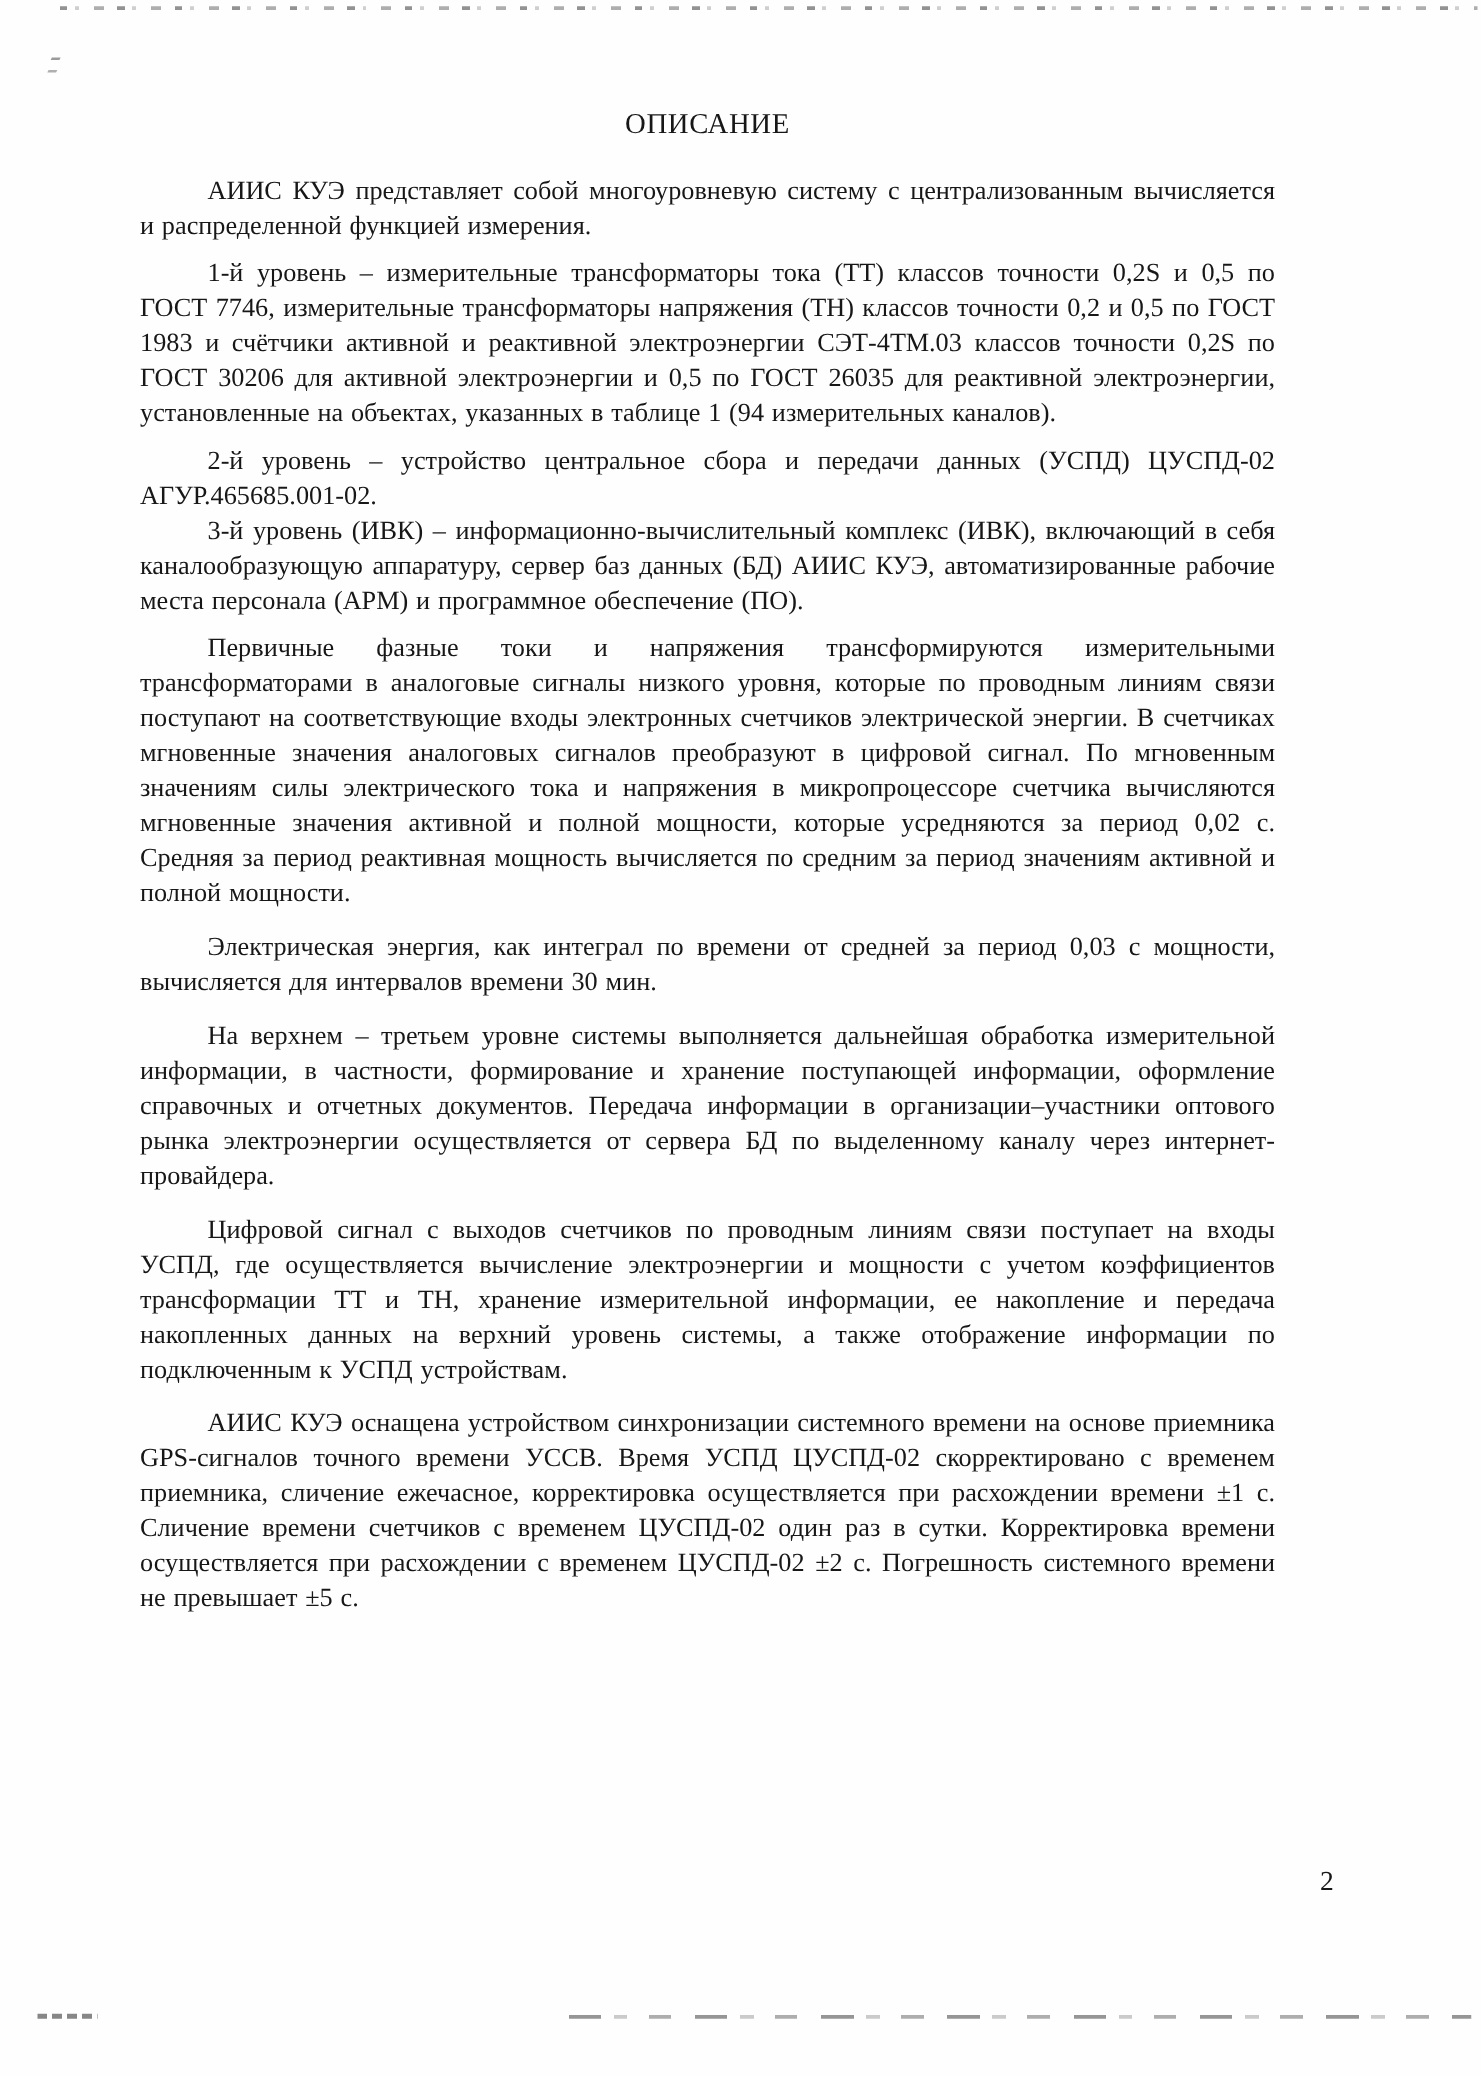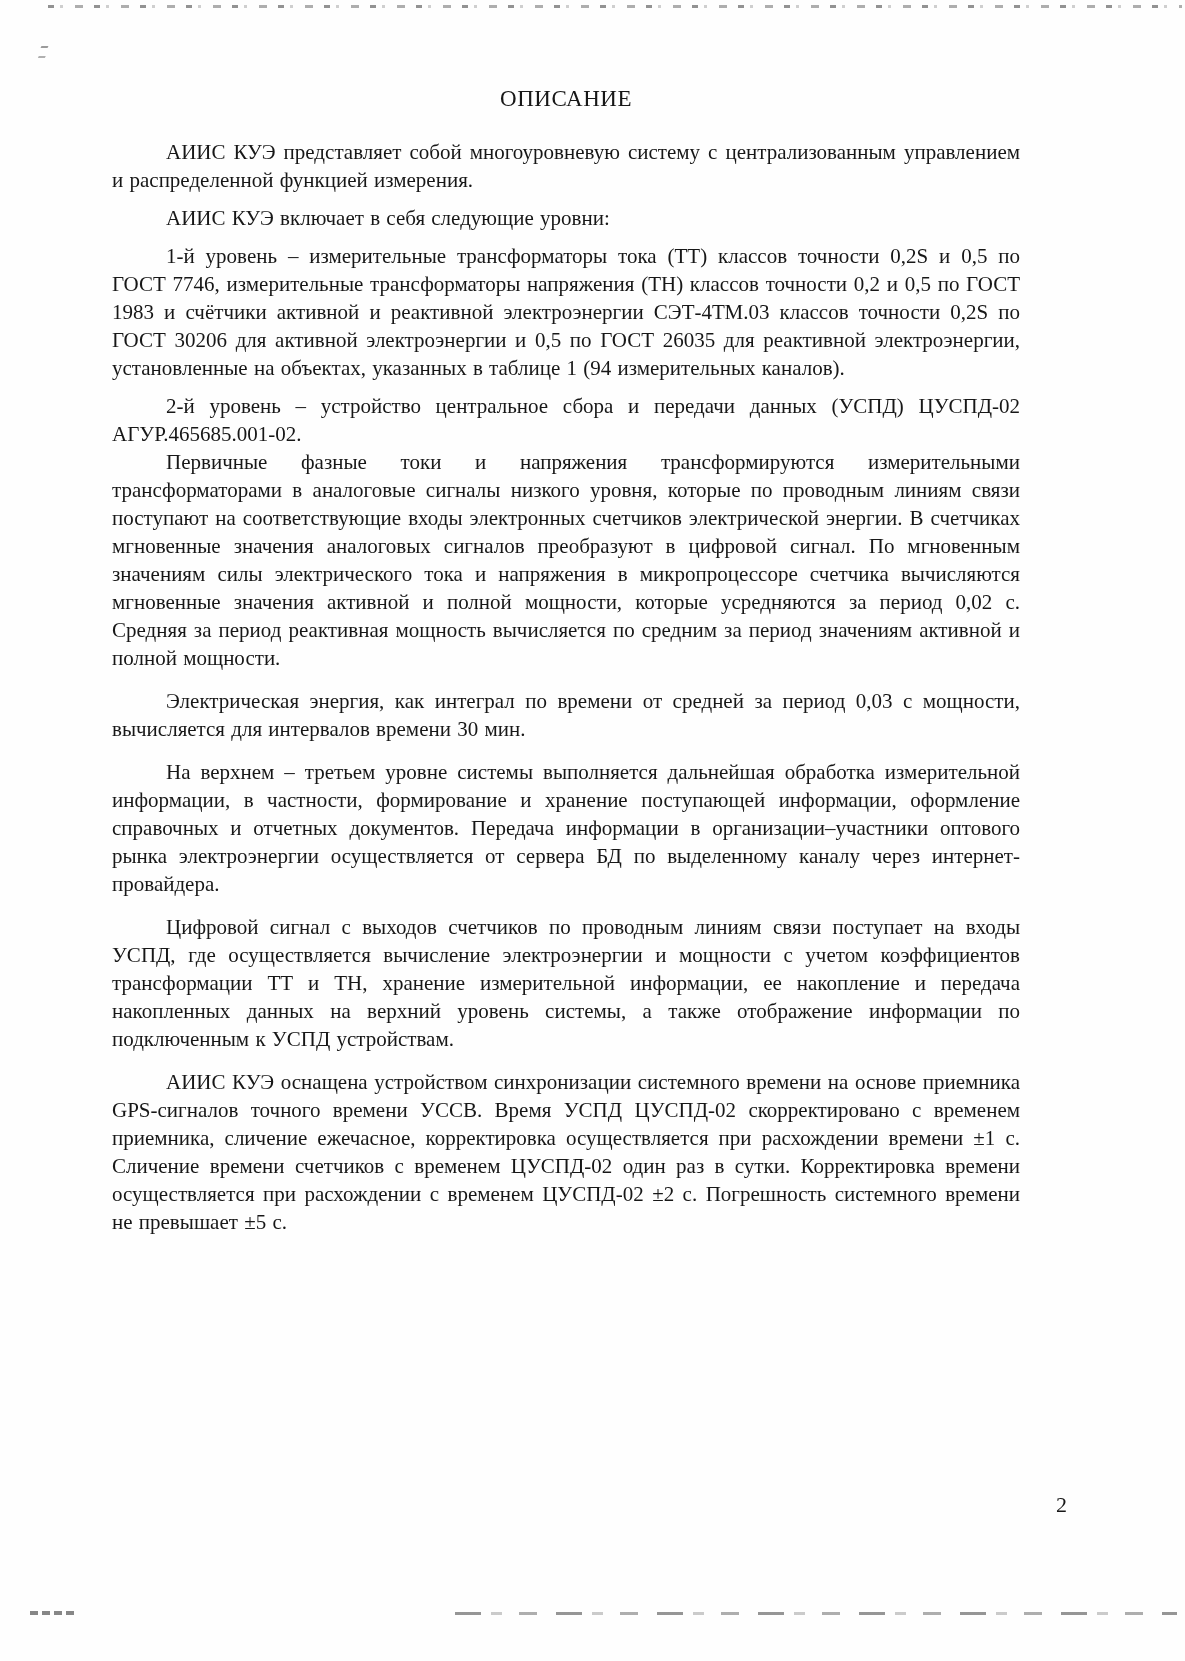--- a/index.html
+++ b/index.html
@@ -74,24 +74,24 @@
 <body>
 
 <div class="sheet">
 
   <div class="scan-line-top"></div>
   <div class="speckle"></div>
 
   <div class="content">
     <h1 class="doc-title">ОПИСАНИЕ</h1>
 
-    <p class="mb10">АИИС КУЭ представляет собой многоуровневую систему с централизованным управлением и распределенной функцией измерения.</p>
-    <p class="mb10">АИИС КУЭ включает в себя следующие уровни:</p>
+    <p class="mb10">АИИС КУЭ представляет собой многоуровневую систему с централизованным вычисляется и распределенной функцией измерения.</p>
     <p class="mb10">1-й уровень – измерительные трансформаторы тока (ТТ) классов точности 0,2S и 0,5 по ГОСТ 7746, измерительные трансформаторы напряжения (ТН) классов точности 0,2 и 0,5 по ГОСТ 1983 и счётчики активной и реактивной электроэнергии СЭТ-4ТМ.03 классов точности 0,2S по ГОСТ 30206 для активной электроэнергии и 0,5 по ГОСТ 26035 для реактивной электроэнергии, установленные на объектах, указанных в таблице 1 (94 измерительных каналов).</p>
     <p class="mb0">2-й уровень – устройство центральное сбора и передачи данных (УСПД) ЦУСПД-02 АГУР.465685.001-02.</p>
+    <p class="mb10">3-й уровень (ИВК) – информационно-вычислительный комплекс (ИВК), включающий в себя каналообразующую аппаратуру, сервер баз данных (БД) АИИС КУЭ, автоматизированные рабочие места персонала (АРМ) и программное обеспечение (ПО).</p>
     <p class="mb15">Первичные фазные токи и напряжения трансформируются измерительными трансформаторами в аналоговые сигналы низкого уровня, которые по проводным линиям связи поступают на соответствующие входы электронных счетчиков электрической энергии. В счетчиках мгновенные значения аналоговых сигналов преобразуют в цифровой сигнал. По мгновенным значениям силы электрического тока и напряжения в микропроцессоре счетчика вычисляются мгновенные значения активной и полной мощности, которые усредняются за период 0,02 с. Средняя за период реактивная мощность вычисляется по средним за период значениям активной и полной мощности.</p>
     <p class="mb15">Электрическая энергия, как интеграл по времени от средней за период 0,03 с мощности, вычисляется для интервалов времени 30 мин.</p>
     <p class="mb15">На верхнем – третьем уровне системы выполняется дальнейшая обработка измерительной информации, в частности, формирование и хранение поступающей информации, оформление справочных и отчетных документов. Передача информации в организации–участники оптового рынка электроэнергии осуществляется от сервера БД по выделенному каналу через интернет-провайдера.</p>
     <p class="mb15">Цифровой сигнал с выходов счетчиков по проводным линиям связи поступает на входы УСПД, где осуществляется вычисление электроэнергии и мощности с учетом коэффициентов трансформации ТТ и ТН, хранение измерительной информации, ее накопление и передача накопленных данных на верхний уровень системы, а также отображение информации по подключенным к УСПД устройствам.</p>
     <p class="mb0">АИИС КУЭ оснащена устройством синхронизации системного времени на основе приемника GPS-сигналов точного времени УССВ. Время УСПД ЦУСПД-02 скорректировано с временем приемника, сличение ежечасное, корректировка осуществляется при расхождении времени ±1 с. Сличение времени счетчиков с временем ЦУСПД-02 один раз в сутки. Корректировка времени осуществляется при расхождении с временем ЦУСПД-02 ±2 с. Погрешность системного времени не превышает ±5 с.</p>
   </div>
 
   <div class="page-number">2</div>
 
   <div class="scan-line-bottom"></div>

